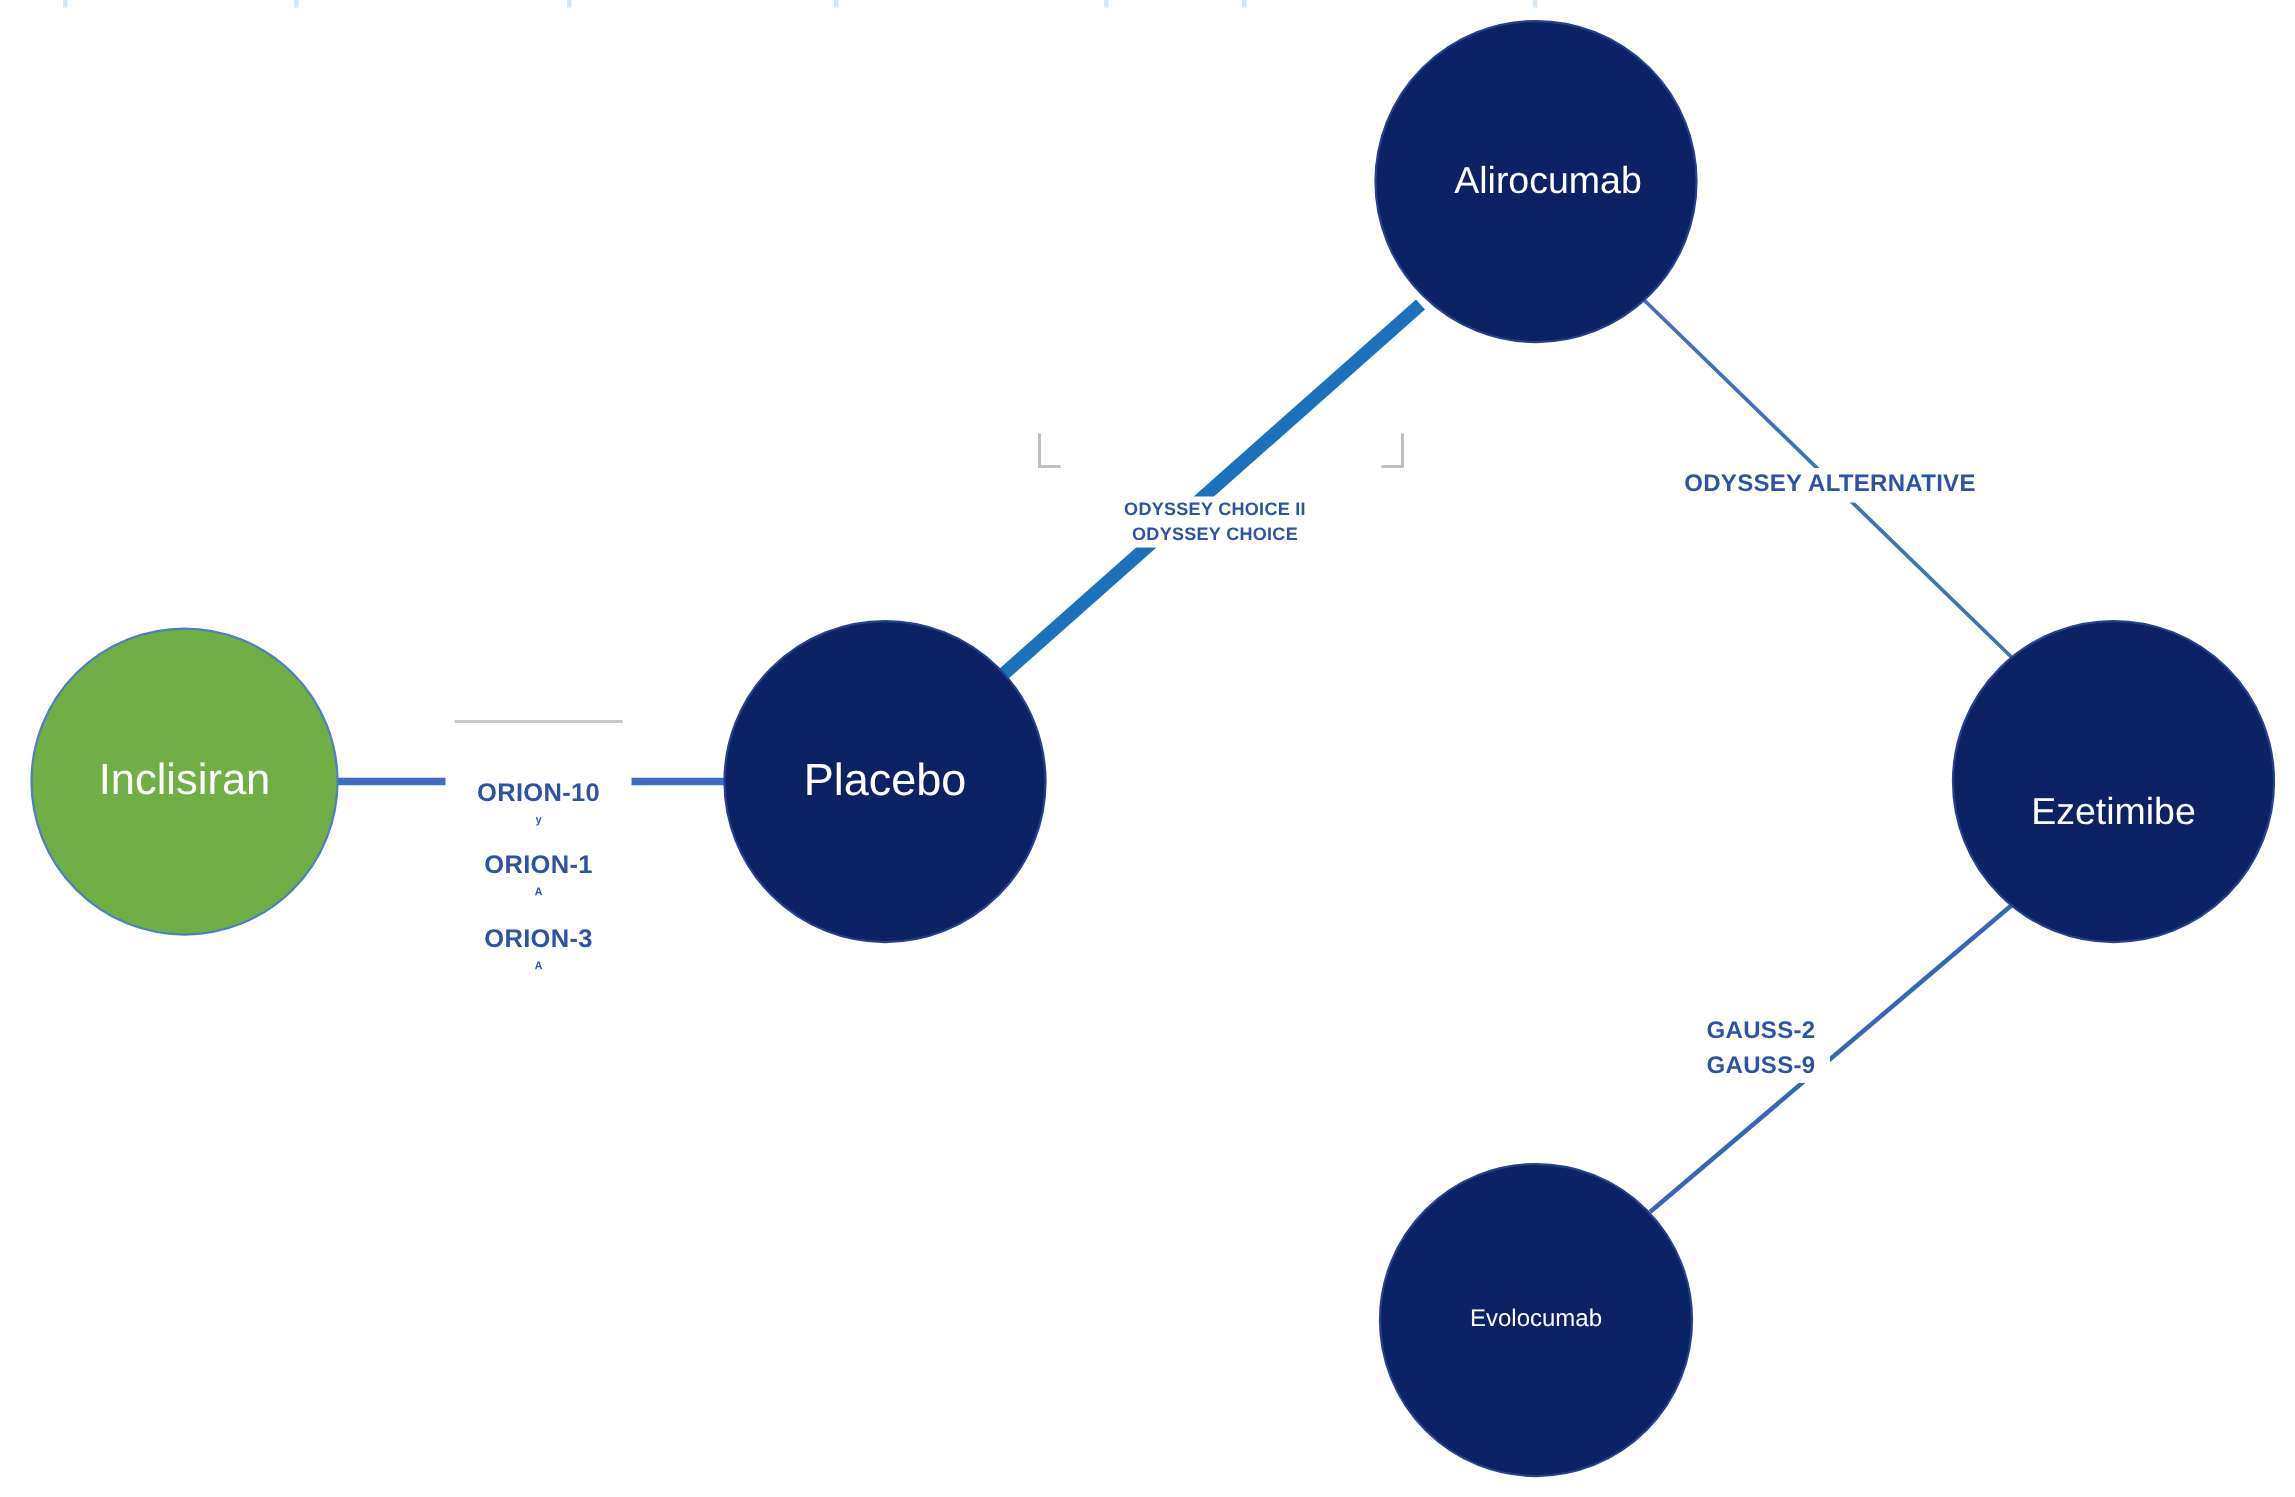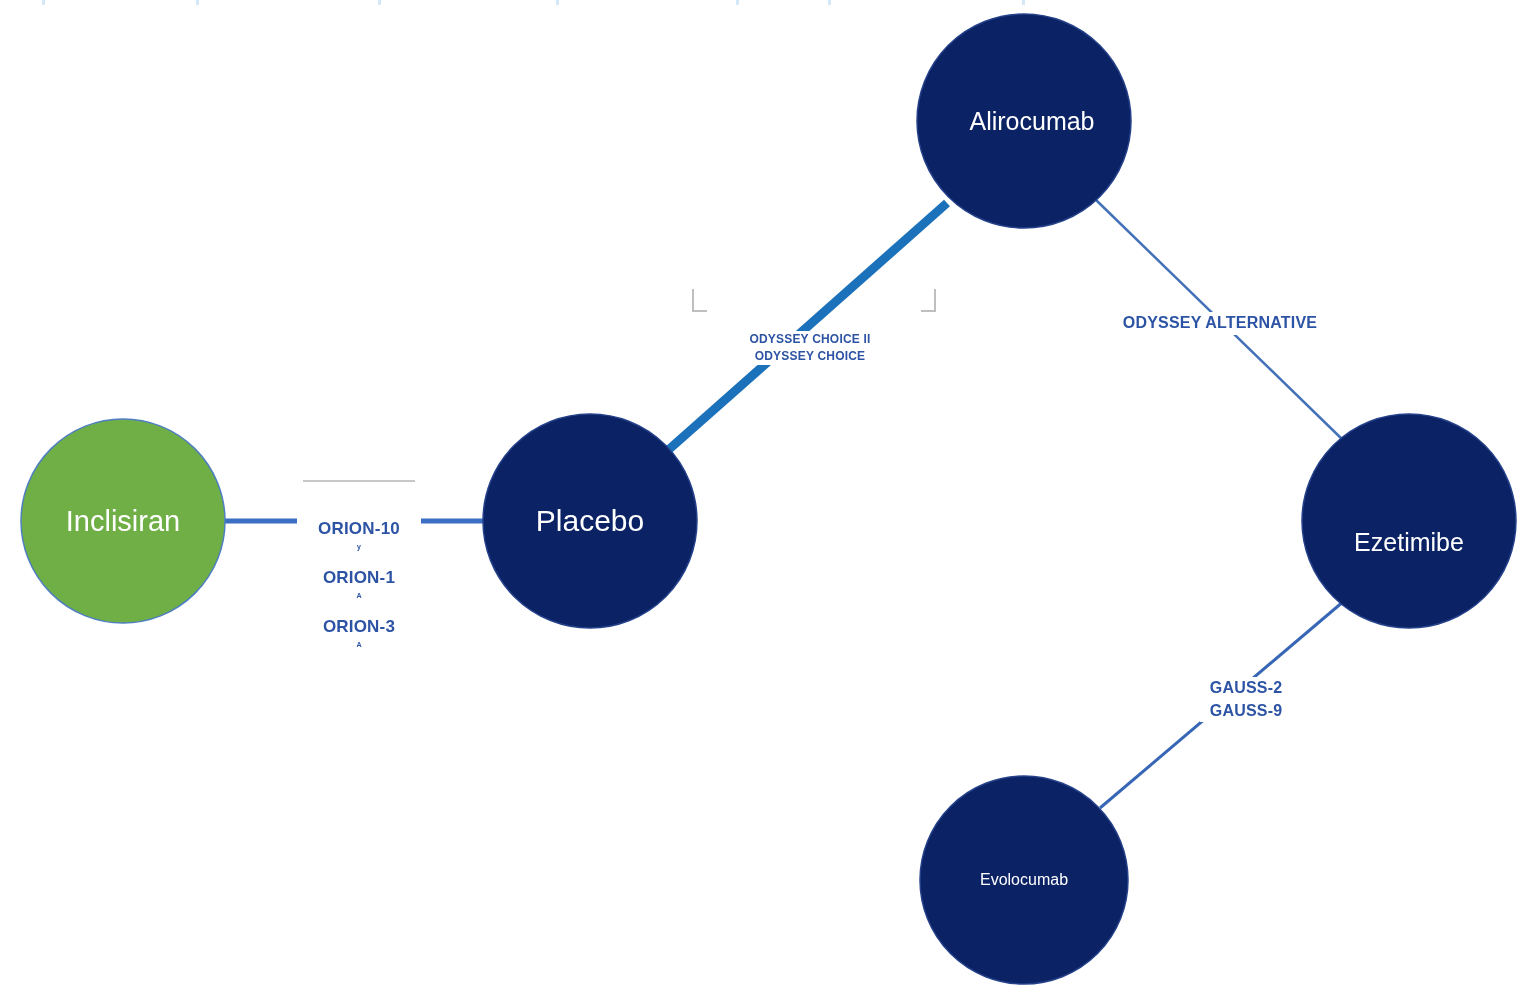--- a/index.html
+++ b/index.html
@@ -112,21 +112,21 @@
 <div class="frame-corner" style="left:921px; top:289px; width:13px; height:21px; border-right-width:2px; border-bottom-width:2px;"></div>
 <div class="edge-label" style="left:710px; top:312px; width:200px; font-size:12px;margin-top:19px;">
   <span>ODYSSEY CHOICE II</span>
   <span>ODYSSEY CHOICE</span>
 </div>
 
 <div class="edge-label" style="left:1107px; top:312px; width:226px; font-size:16px;">
   <span>ODYSSEY ALTERNATIVE</span>
 </div>
 
-<div class="edge-label" style="left:1200px; top:677px; width:92px; font-size:16px;">
+<div class="edge-label" style="left:1128px; top:677px; width:92px; font-size:16px;">
   <span>GAUSS-2</span>
   <span>GAUSS-9</span>
 </div>
 
 <div class="top-artifact" style="left:42px;"></div>
 <div class="top-artifact" style="left:196px;"></div>
 <div class="top-artifact" style="left:378px;"></div>
 <div class="top-artifact" style="left:556px;"></div>
 <div class="top-artifact" style="left:736px;"></div>
 <div class="top-artifact" style="left:828px;"></div>

